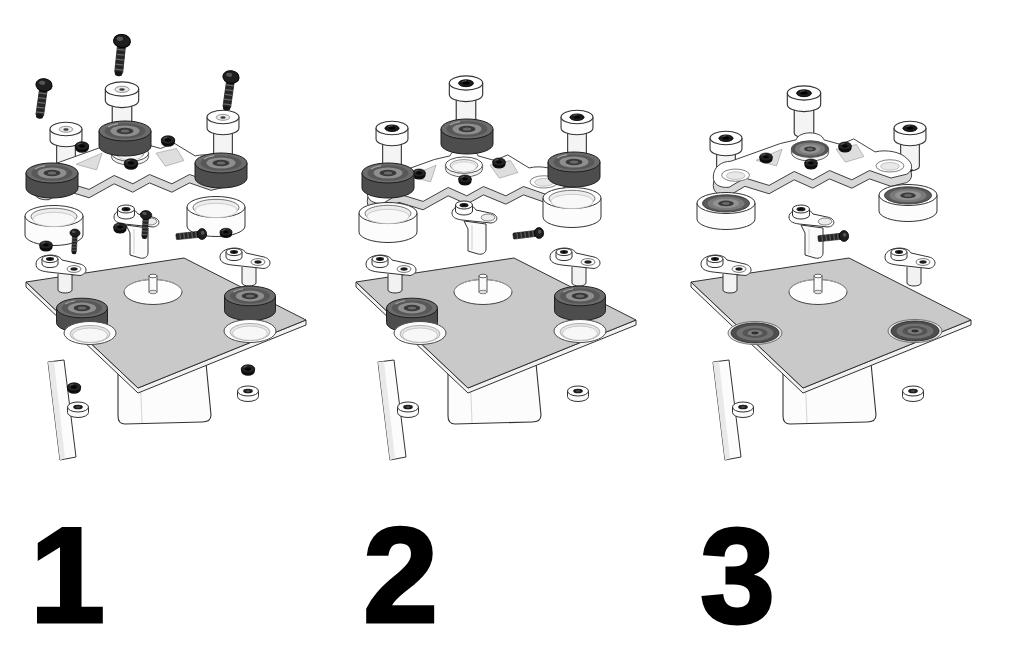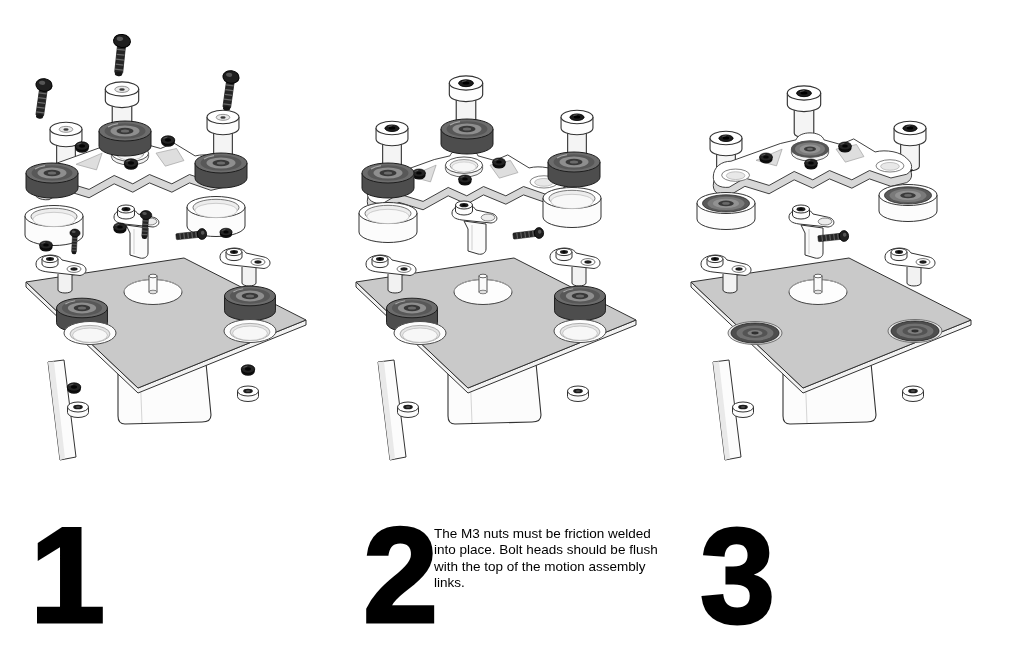--- a/index.html
+++ b/index.html
@@ -251,17 +251,16 @@
     <use href="#p-crank" transform="translate(118,208)"></use>
     <use href="#p-screw-h" transform="translate(161,231) rotate(-6)"></use>
     <use href="#p-plate"></use>
     <use href="#p-bearing-flush" transform="translate(72,328)"></use>
     <use href="#p-bearing-flush" transform="translate(232,326)"></use>
   </svg>
 
   <div class="step-num" id="n1">1</div>
 
   <div class="step-num" id="n2">2</div>
-  <div class="step-text" id="t2">The M3 nuts must be friction welded into place. Bolt heads should be flush with the top of the motion assembly links.</div>
 
   <div class="step-num" id="n3">3</div>
 
 </div>
 
 </body></html>

